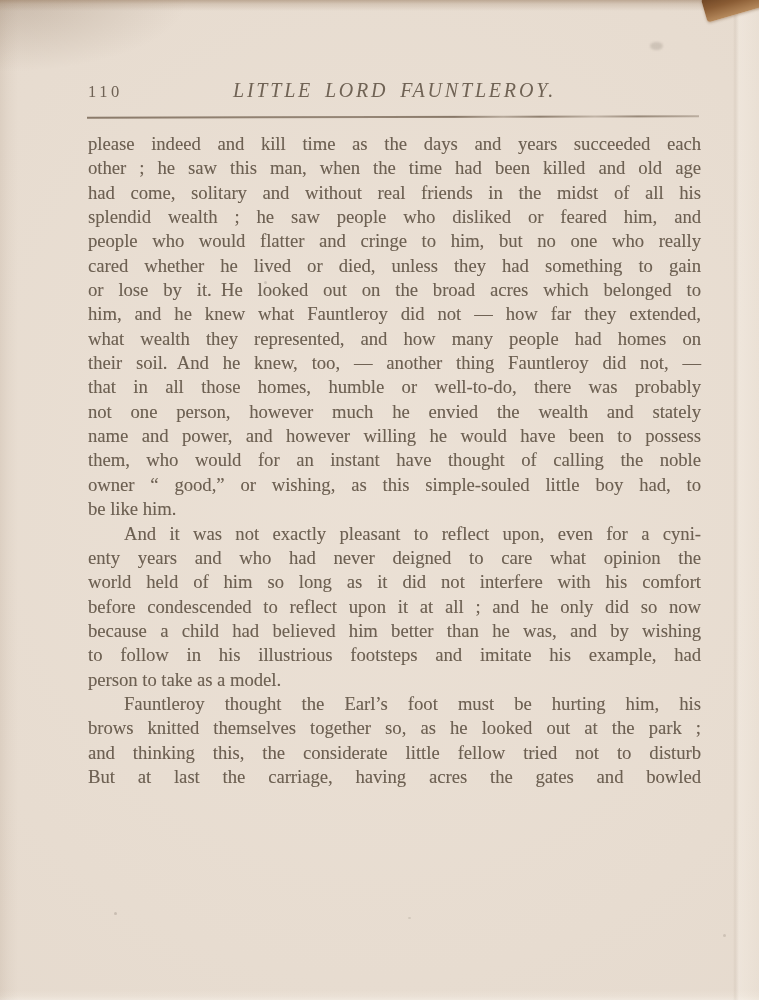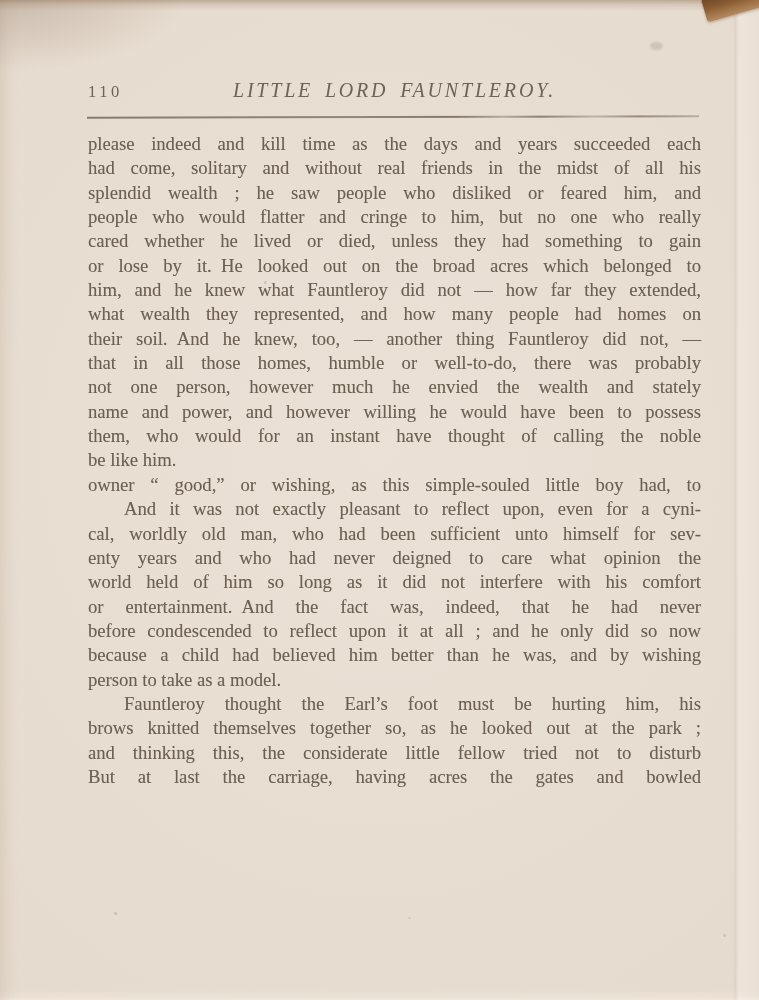--- a/index.html
+++ b/index.html
@@ -131,41 +131,41 @@
 
   <div class="page-header">
     <span class="page-number">110</span>
     <div class="running-title">LITTLE LORD FAUNTLEROY.</div>
   </div>
 
   <div class="header-rule"></div>
 
   <div class="body-text">
       <div class="line">please indeed and kill time as the days and years succeeded each</div>
+      <div class="line">other ; he saw this man, when the time had been killed and old age</div>
       <div class="line">had come, solitary and without real friends in the midst of all his</div>
       <div class="line">splendid wealth ; he saw people who disliked or feared him, and</div>
       <div class="line">people who would flatter and cringe to him, but no one who really</div>
       <div class="line">cared whether he lived or died, unless they had something to gain</div>
       <div class="line">or lose by it. He looked out on the broad acres which belonged to</div>
       <div class="line">him, and he knew what Fauntleroy did not — how far they extended,</div>
       <div class="line">what wealth they represented, and how many people had homes on</div>
       <div class="line">their soil. And he knew, too, — another thing Fauntleroy did not, —</div>
       <div class="line">that in all those homes, humble or well-to-do, there was probably</div>
       <div class="line">not one person, however much he envied the wealth and stately</div>
       <div class="line">name and power, and however willing he would have been to possess</div>
       <div class="line">them, who would for an instant have thought of calling the noble</div>
+      <div class="line">owner “ good,” or wishing, as this simple-souled little boy had, to</div>
       <div class="line no-stretch">be like him.</div>
-      <div class="line">owner “ good,” or wishing, as this simple-souled little boy had, to</div>
       <div class="line indent">And it was not exactly pleasant to reflect upon, even for a cyni-</div>
-      <div class="line">cal, worldly old man, who had been sufficient unto himself for sev-</div>
       <div class="line">enty years and who had never deigned to care what opinion the</div>
       <div class="line">world held of him so long as it did not interfere with his comfort</div>
-      <div class="line">or entertainment. And the fact was, indeed, that he had never</div>
       <div class="line">before condescended to reflect upon it at all ; and he only did so now</div>
       <div class="line">because a child had believed him better than he was, and by wishing</div>
+      <div class="line">to follow in his illustrious footsteps and imitate his example, had</div>
       <div class="line no-stretch">person to take as a model.</div>
       <div class="line indent">Fauntleroy thought the Earl’s foot must be hurting him, his</div>
       <div class="line">brows knitted themselves together so, as he looked out at the park ;</div>
       <div class="line">and thinking this, the considerate little fellow tried not to disturb</div>
       <div class="line">But at last the carriage, having acres the gates and bowled</div>
     </div>
 
 </div>
 
 </body></html>

